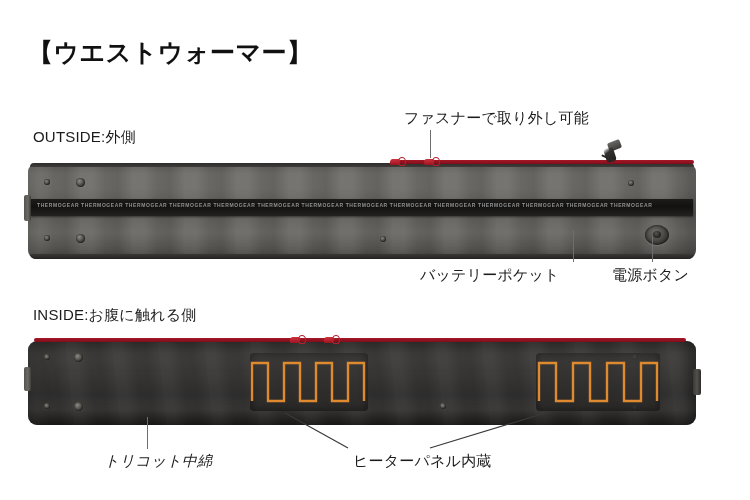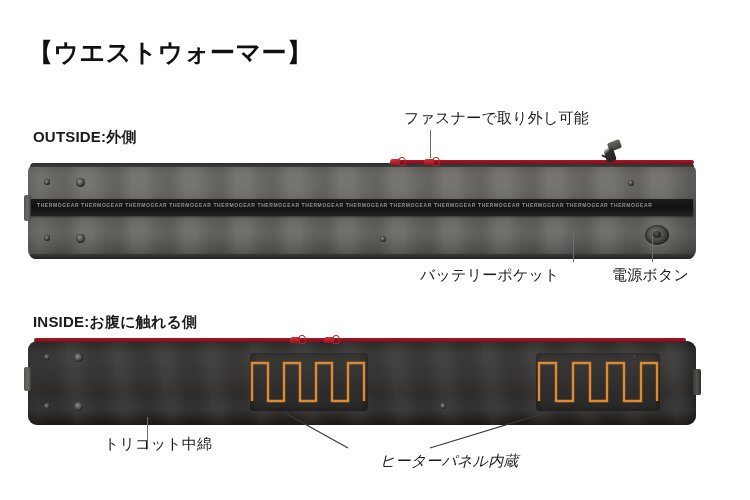--- a/index.html
+++ b/index.html
@@ -24,41 +24,41 @@
     top: 36px;
     font-size: 25px;
     font-weight: bold;
     letter-spacing: 0.5px;
     color: #111111;
     white-space: nowrap;
   }
   .section-title {
     position: absolute;
     font-size: 15px;
-    font-weight: bold;
+    font-weight: normal;
     color: #1b1b1b;
     letter-spacing: 0.2px;
     white-space: nowrap;
   }
   #outside-title { left: 33px; top: 128px; }
-  #inside-title  { left: 33px; top: 313px; }
+  #inside-title  { left: 33px; top: 306px; }
 
   
   .callout {
     position: absolute;
     font-size: 15px;
     color: #1b1b1b;
     white-space: nowrap;
     letter-spacing: 0.2px;
   }
   #lbl-zipper   { left: 404px; top: 109px; }
   #lbl-battery  { left: 420px; top: 266px; }
   #lbl-power    { left: 612px; top: 266px; text-align: center; }
-  #lbl-tricot   { left: 104px; top: 435px; }
-  #lbl-heater   { left: 380px; top: 452px; font-style: italic; }
+  #lbl-tricot   { left: 104px; top: 452px; font-style: italic; }
+  #lbl-heater   { left: 353px; top: 452px; }
 
   
   .leader {
     position: absolute;
     background: #6e6e6e;
   }
   .leader-v { width: 1px; }
 
   #lead-zipper  { left: 430px; top: 130px; height: 28px; }
   #lead-battery { left: 573px; top: 230px; height: 32px; }

